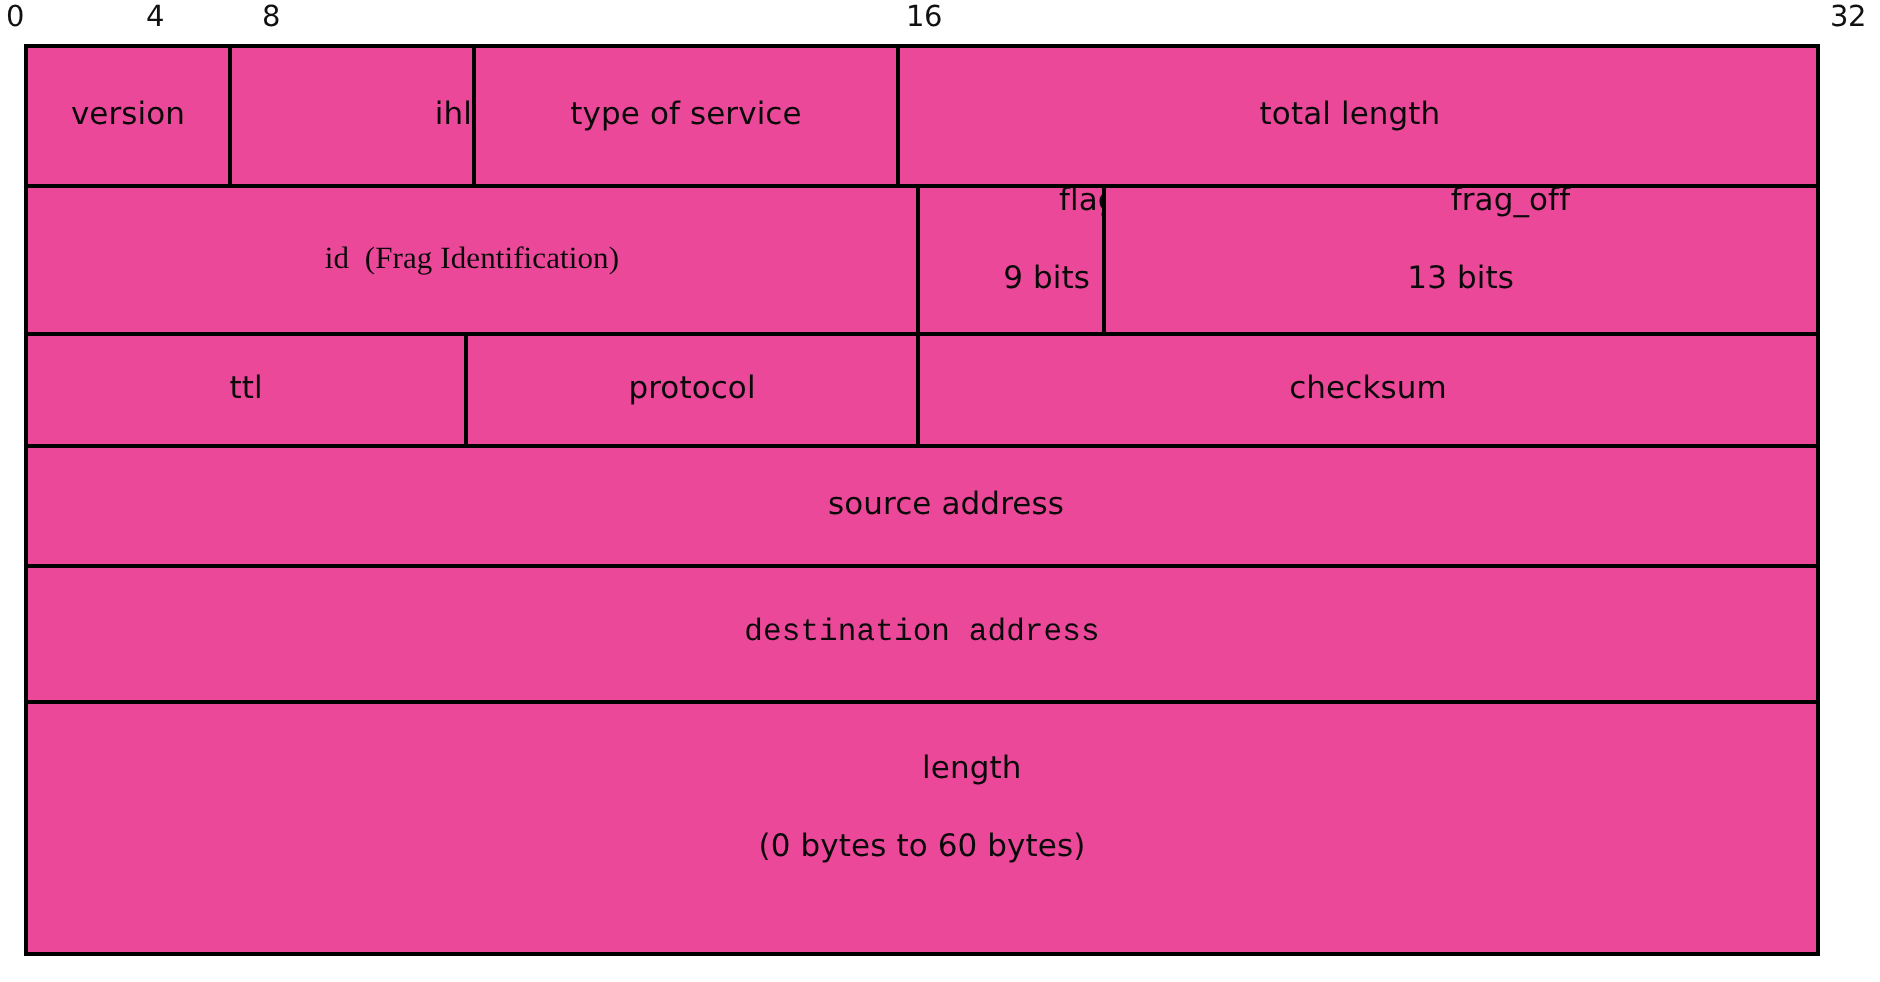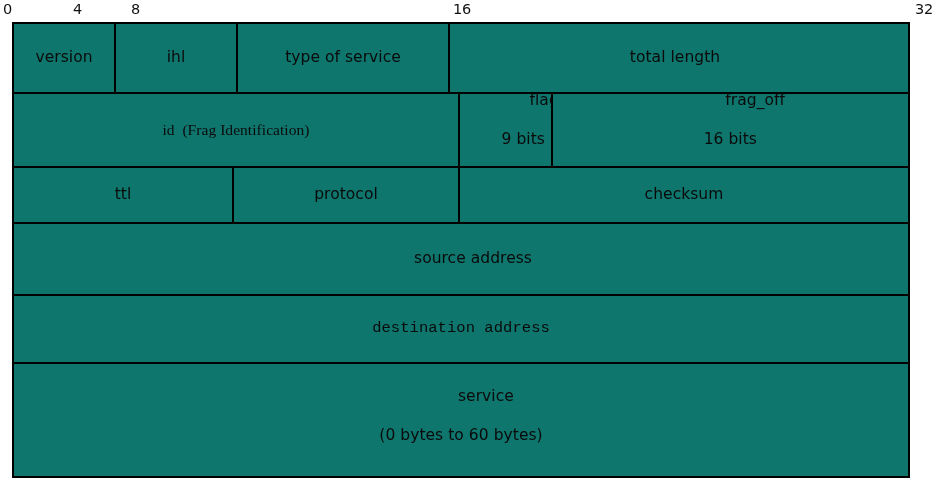--- a/index.html
+++ b/index.html
@@ -46,36 +46,36 @@
 
   
   .hdr-table {
     position: absolute;
     left: 12px;
     top: 22px;
     width: 898px;   
     height: 456px;  
     border: 2.6px solid #000000;
     box-sizing: border-box;
-    background: #0f766e;
+    background: #ec4899;
   }
 
   .row {
     position: relative;
     width: 100%;
     box-sizing: border-box;
     border-bottom: 2.6px solid #000000;
     display: flex;
   }
   .row:last-child { border-bottom: none; }
 
   .r1 { height: 70px; }
   .r2 { height: 74px; }
   .r3 { height: 56px; }
-  .r4 { height: 72px; padding-left: 24px; }
+  .r4 { height: 60px; padding-left: 24px; }
   .r5 { height: 68px; font-family: Liberation Mono, monospace; }
   .r6 { height: 124px; }
 
   .cell {
     box-sizing: border-box;
     border-right: 2.6px solid #000000;
     display: flex;
     align-items: center;
     justify-content: center;
     text-align: center;
@@ -89,21 +89,21 @@
   .cell:last-child { border-right: none; }
 
   .cell .stack {
     display: block;
     text-align: center;
   }
   .cell .ln2 { display: block; }
 
   
   .c-version   { width: 102px; }
-  .c-ihl       { width: 122px; }
+  .c-ihl       { width: 122px; justify-content: flex-end; }
   .c-tos       { width: 212px; }
   .c-totallen  { width: 450px; }
 
   
   .c-id        { width: 448px; font-family: Liberation Serif, serif; }
   .c-flags     { width: 93px; padding-left: 36px; }
   .c-fragoff   { width: 357px; }
 
   
   .c-ttl       { width: 221px; }
@@ -149,21 +149,21 @@
       </div>
       <div class="cell c-flags">
         <span class="stack">
           <span>flags</span>
           <span class="ln2">9 bits</span>
         </span>
       </div>
       <div class="cell c-fragoff">
         <span class="stack">
           <span>frag_off</span>
-          <span class="ln2">16 bits</span>
+          <span class="ln2">13 bits</span>
         </span>
       </div>
     </div>
 
     <div class="row r3">
       <div class="cell c-ttl">
         <span class="stack">ttl</span>
       </div>
       <div class="cell c-protocol">
         <span class="stack">protocol</span>
@@ -181,20 +181,20 @@
 
     <div class="row r5">
       <div class="cell c-full">
         <span class="stack">destination address</span>
       </div>
     </div>
 
     <div class="row r6">
       <div class="cell c-full">
         <span class="stack">
-          <span>service</span>
+          <span>length</span>
           <span class="ln2">(0 bytes to 60 bytes)</span>
         </span>
       </div>
     </div>
 
   </div>
 </div>
 
 </body></html>

